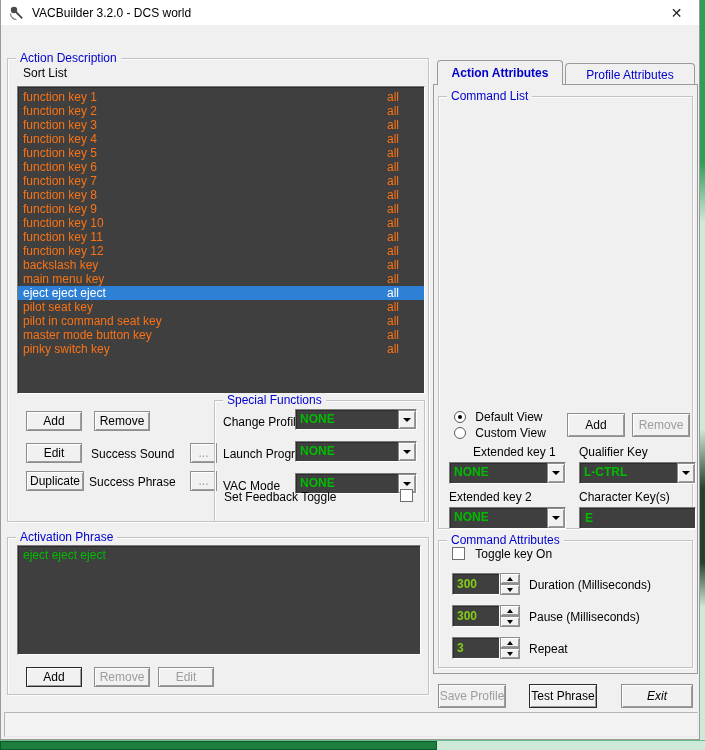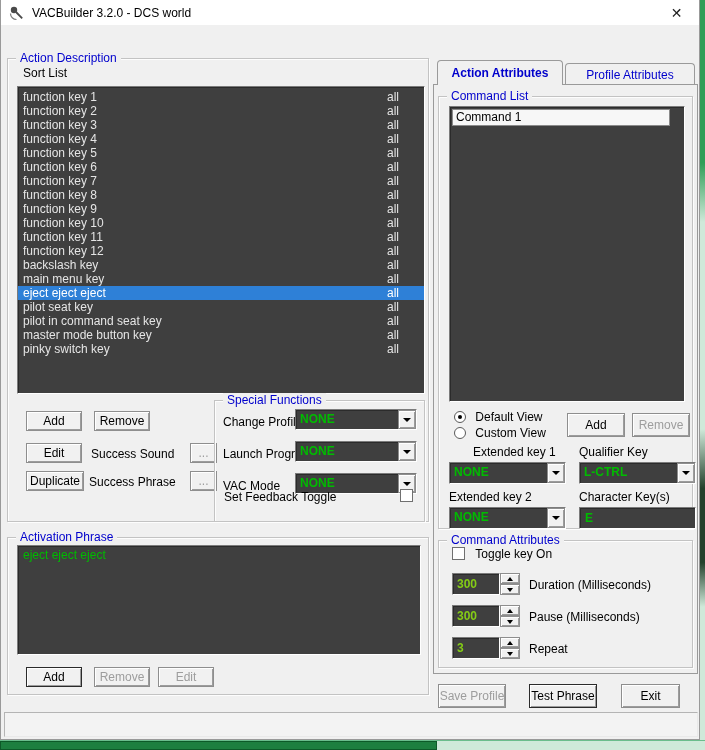--- a/index.html
+++ b/index.html
@@ -16,21 +16,21 @@
   .menubar { position:absolute; left:0; top:25px; width:100%; height:21px; background:#ffffff; display:flex; align-items:center; }
   .menu-item { padding:2px 9px; color:#000; }
 
   
   .group { position:absolute; border:1px solid #c3c3c3; box-shadow: inset 1px 1px 0 #fdfdfd, 1px 1px 0 #fdfdfd; }
   .group-label { position:absolute; top:-8px; left:8px; background:#f0f0f0; padding:0 4px; color:#0000cc; font-size:12px; white-space:nowrap; }
 
   
   .dark { background:#3f3f3f; border-top:1px solid #7b7b7b; border-left:1px solid #7b7b7b; border-bottom:1px solid #ffffff; border-right:1px solid #ffffff; box-shadow: inset 1px 1px 0 #2b2b2b; }
   .list { overflow:hidden; }
-  .row { height:14px; line-height:14px; display:flex; justify-content:space-between; padding:0 25px 0 5px; color:#e5e5e5; white-space:nowrap; }
+  .row { height:14px; line-height:14px; display:flex; justify-content:space-between; padding:0 25px 0 5px; color:#f97316; white-space:nowrap; }
   .row.selected { background:#2e80d7; color:#fff; }
   .green-item { color:#00bb00; padding:2px 0 0 5px; }
   .cmd-row { margin:2px 14px 0 2px; height:17px; line-height:15px; background:#f7f7f7; color:#000; border:1px solid #8a8a8a; padding:0 3px; }
 
   
   .btn { position:absolute; background:#f1f1f1; border:1px solid #8e8e8e; box-shadow: inset 1px 1px 0 #ffffff, inset -1px -1px 0 #9c9c9c; display:flex; align-items:center; justify-content:center; color:#000; font-size:12px; }
   .btn.default { border-color:#2b2b2b; }
   .btn.disabled { color:#9d9d9d; }
 
   
@@ -248,24 +248,20 @@
     <div class="btn disabled" style="left:93px; top:667px; width:56px; height:20px;">Remove</div>
     <div class="btn disabled" style="left:157px; top:667px; width:56px; height:20px;">Edit</div>
 
     <div class="tab-pane"></div>
     <div class="tab active" style="left:436px; top:60px; width:126px; height:25px;">Action Attributes</div>
     <div class="tab" style="left:564px; top:63px; width:130px; height:22px;">Profile Attributes</div>
 
     <div class="group" style="left:437px; top:96px; width:255px; height:433px; z-index:2;">
       <span class="group-label">Command List</span>
 
-      <div class="dark" style="position:absolute; left:10px; top:9px; width:236px; height:296px;">
-
-      <div class="cmd-row">Command 1</div>
-        </div>
 
       <div style="position:absolute; left:15px; top:313px;">
         <span class="radio checked"></span>
         <span style="margin-left:6px;">Default View</span>
       </div>
       <div style="position:absolute; left:15px; top:329px;">
         <span class="radio"></span>
         <span style="margin-left:6px;">Custom View</span>
       </div>
       <div class="btn" style="left:128px; top:316px; width:58px; height:24px;">Add</div>
@@ -352,21 +348,21 @@
                 <div class="tri-down-s"></div>
               </div>
             </div>
             <span class="lbl" style="left:90px; top:9px;">Repeat</span>
           </div>
         </div>
     </div>
 
     <div class="btn disabled" style="left:437px; top:684px; width:68px; height:24px;">Save Profile</div>
     <div class="btn default" style="left:528px; top:684px; width:68px; height:24px;">Test Phrase</div>
-    <div class="btn" style="left:620px; top:684px; width:59px; height:24px;">Exit</div>
+    <div class="btn" style="left:620px; top:684px; width:72px; height:24px;font-style:italic;">Exit</div>
 
     <div class="statusbar"></div>
   </div>
 
   <div class="right-strip"></div>
   <div class="bottom-bar">
     <div class="bottom-fill" style="width: 62%;"></div>
   </div>
 </div>
 

